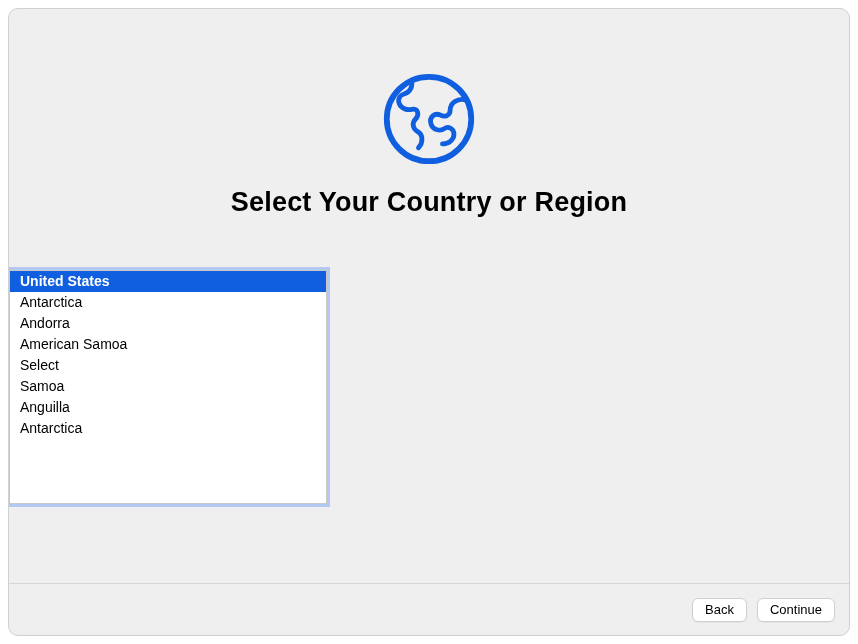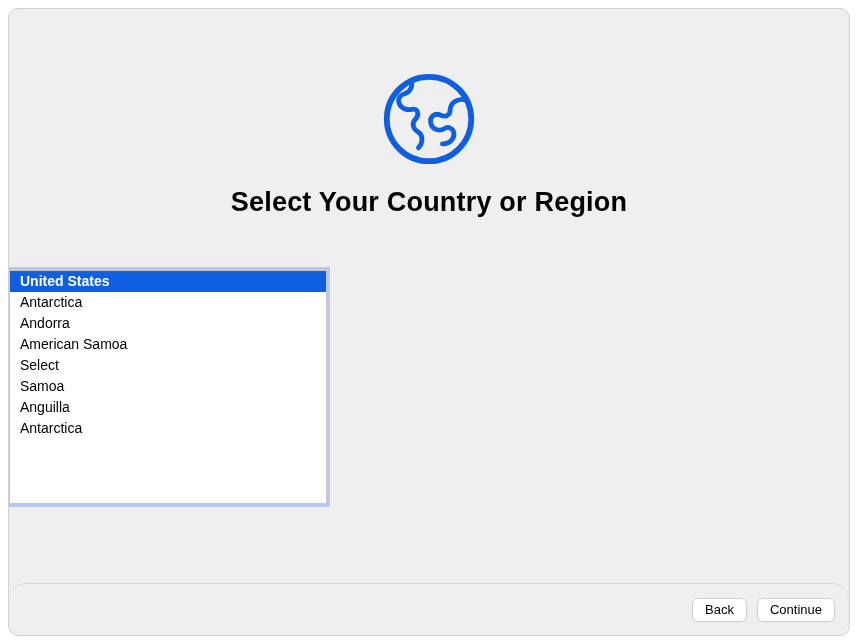--- a/index.html
+++ b/index.html
@@ -71,21 +71,20 @@
       left: 0;
       right: 0;
       bottom: 0;
       height: 52px;
       border-top: 1px solid #d6d6d6;
       display: flex;
       justify-content: flex-end;
       align-items: center;
       padding: 0 14px;
       gap: 10px;
-      border-radius: 17px;
     }
     .btn {
       font-family: inherit;
       font-size: 13px;
       color: #000;
       background: #ffffff;
       border: 1px solid #cfcfcf;
       border-radius: 6px;
       height: 24px;
       padding: 0 12px;

